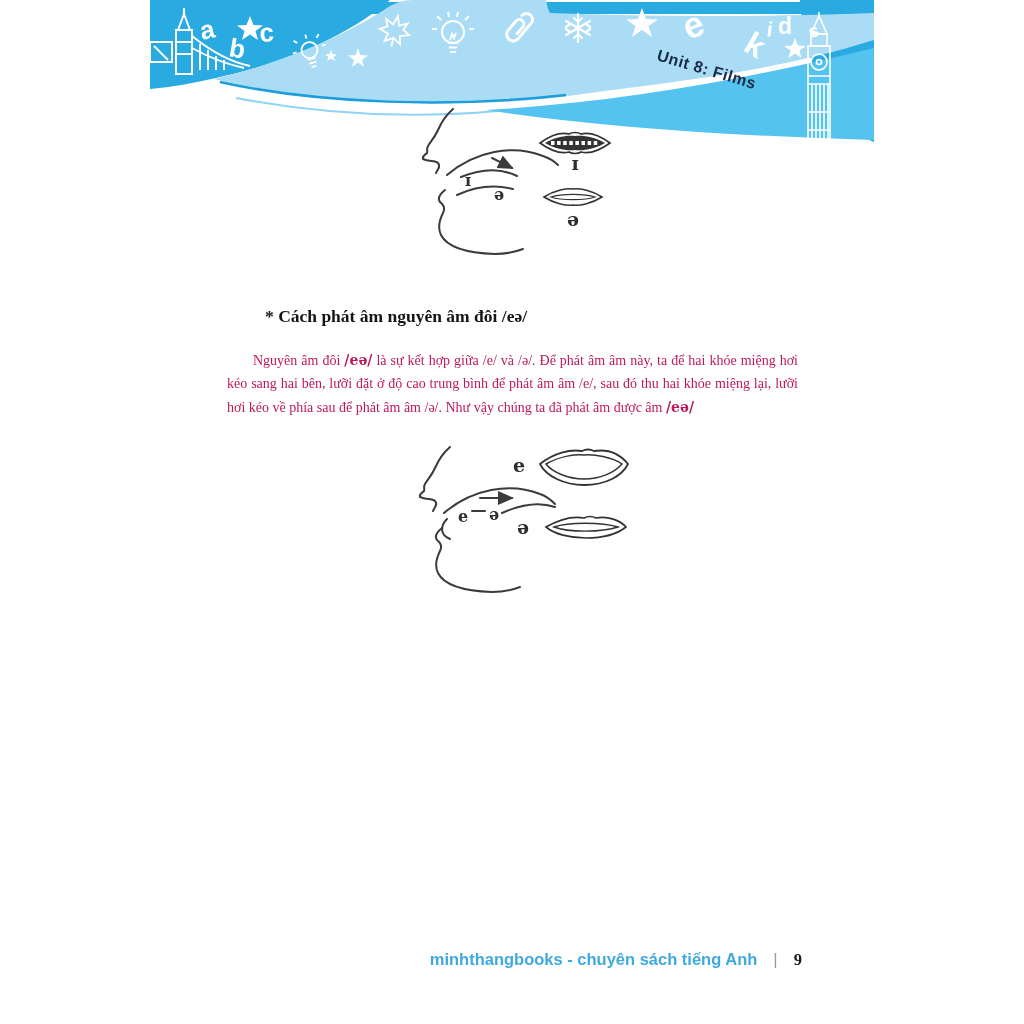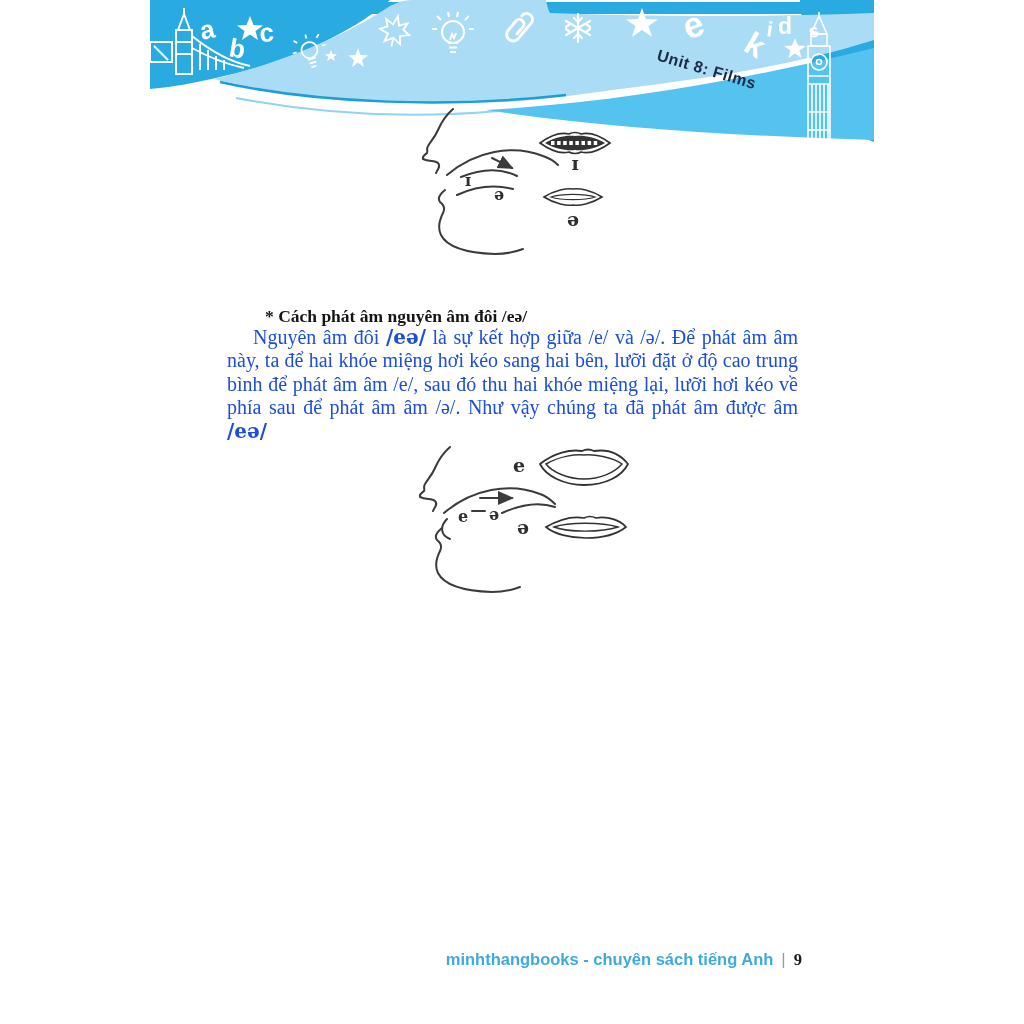--- a/index.html
+++ b/index.html
@@ -10,25 +10,25 @@
   .banner { position:absolute; left:150px; top:0; width:724px; height:152px; }
   .banner svg { display:block; }
 
   
   .face-svg { position:absolute; }
   .mouth-svg { position:absolute; }
   .mouth-label { position:absolute; text-align:center; font-family:"DejaVu Serif","Liberation Serif",serif; font-size:19px; font-weight:600; color:#2e2e2e; }
 
   
   .heading { position:absolute; left:265px; top:306px; font-size:17.5px; font-weight:bold; color:#151515; }
-  .paragraph { position:absolute; left:227px; top:326px; width:571px; font-size:20px; line-height:23.4px; text-align:justify; text-indent:26px; color:#1d4ed8; }
+  .paragraph { position:absolute; left:227px; top:349px; width:571px; font-size:14px; line-height:23.4px; text-align:justify; text-indent:26px; color:#be185d; }
   .ipa-bold { font-weight:bold; font-family:"DejaVu Serif","Liberation Serif",serif; }
 
   
-  .footer { position:absolute; top:950px; right:222px; display:flex; align-items:baseline; gap:8px; font-family:"Liberation Sans","DejaVu Sans",sans-serif; }
+  .footer { position:absolute; top:950px; right:222px; display:flex; align-items:baseline; gap:16px; font-family:"Liberation Sans","DejaVu Sans",sans-serif; }
   .footer .publisher { color:#3fa9e0; font-size:16.5px; font-weight:bold; }
   .footer .sep { color:#9a9a9a; font-size:17px; font-weight:normal; }
   .footer .pagenum { color:#1b1b1b; font-size:16.5px; font-weight:bold; font-family:"Liberation Serif","DejaVu Serif",serif; }
 </style>
 </head>
 <body>
 
 <div class="page">
 
   <div class="banner">

